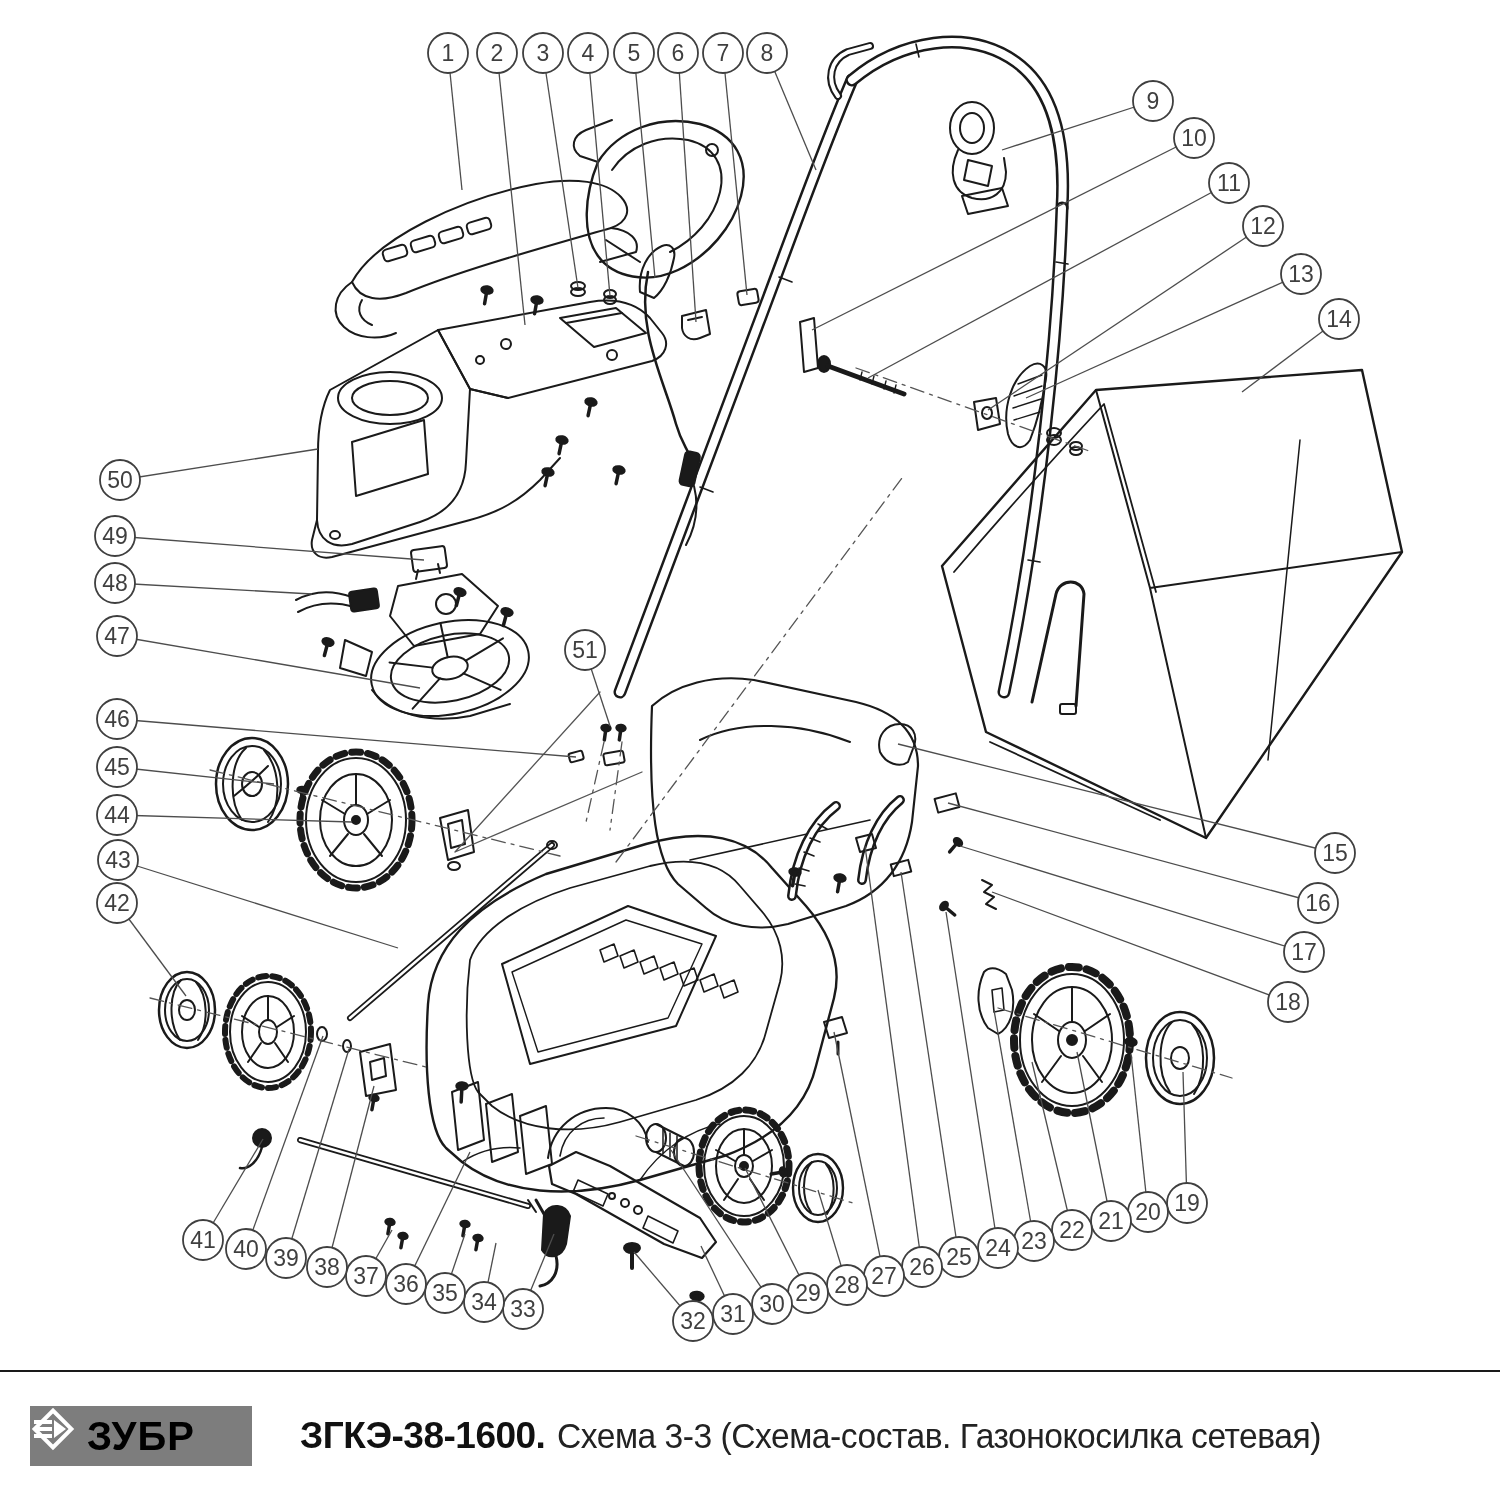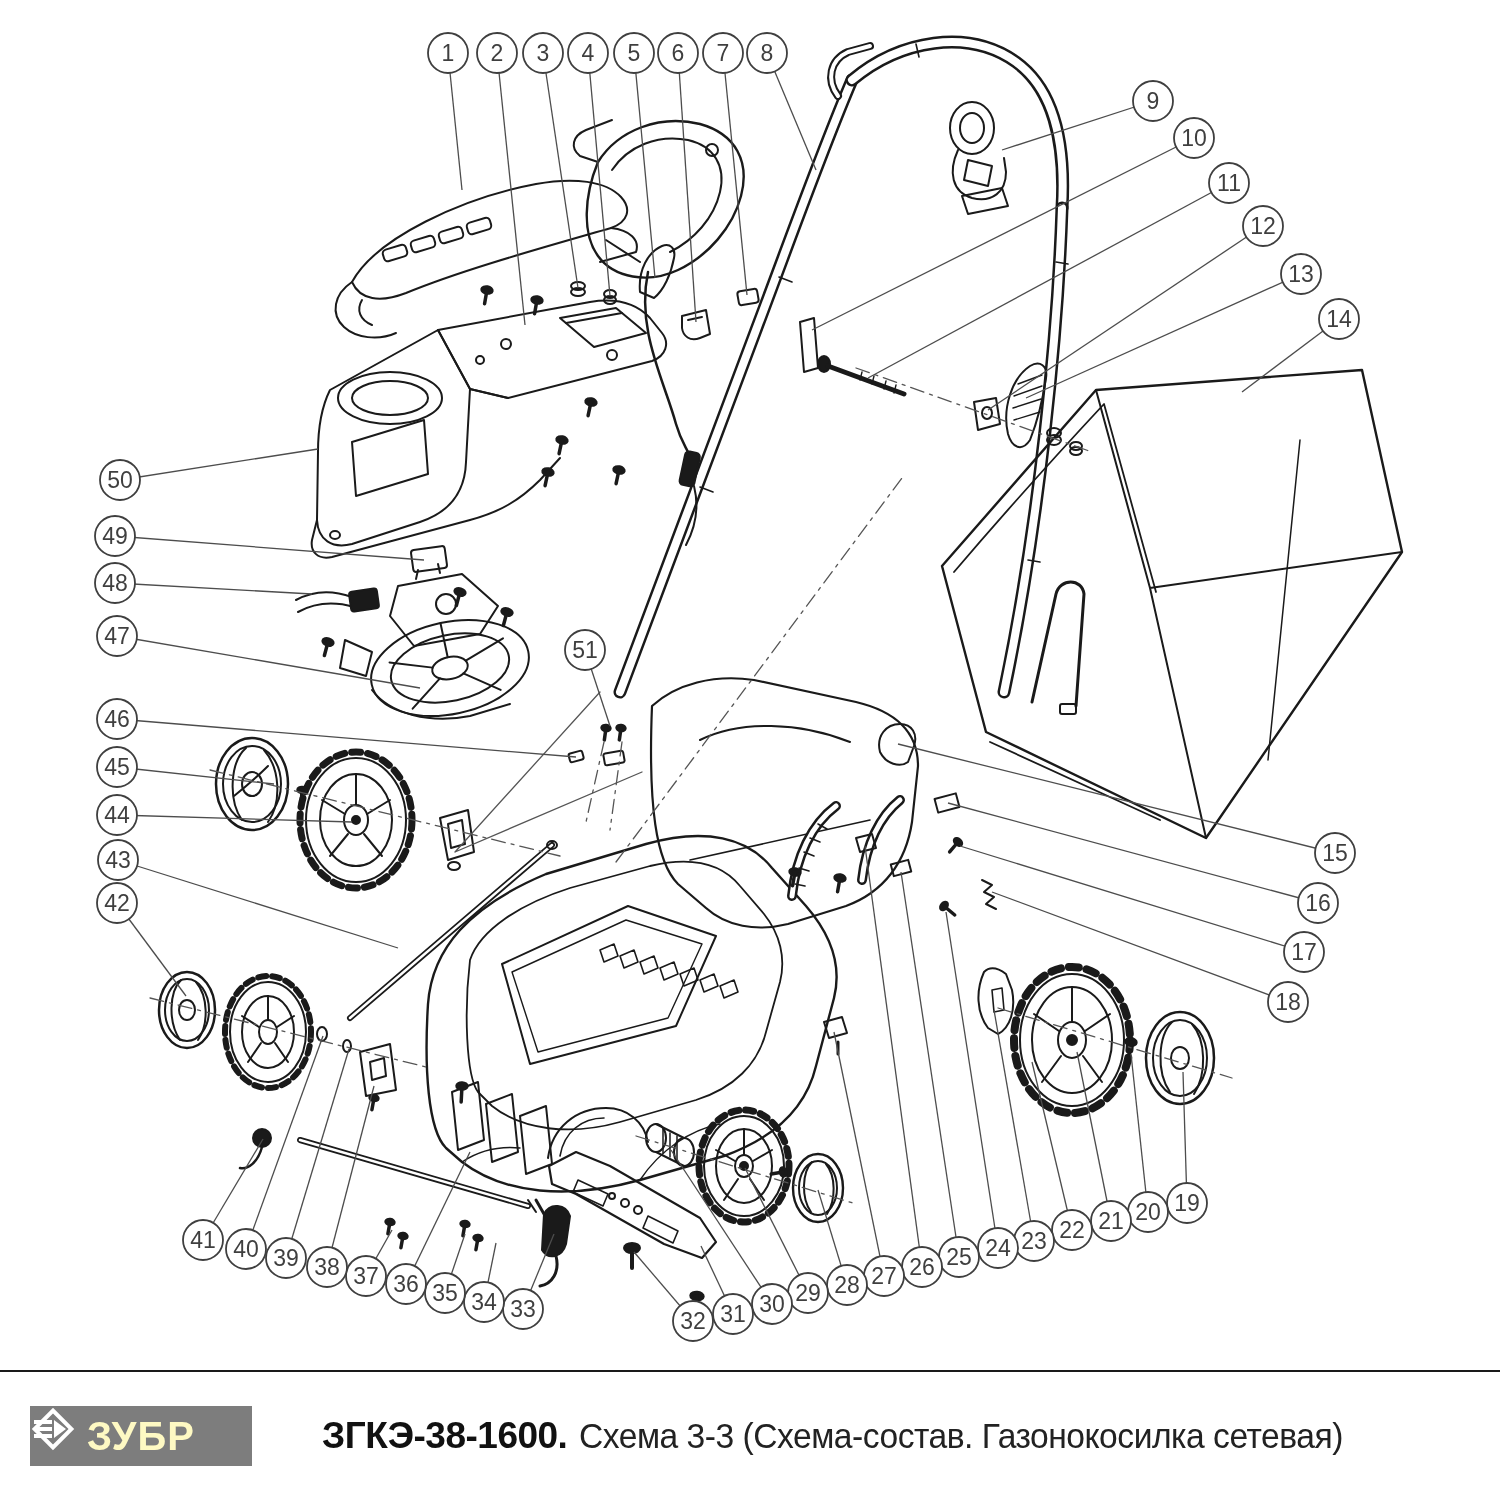--- a/index.html
+++ b/index.html
@@ -3,22 +3,22 @@
 <meta charset="utf-8">
 <style>
   html,body{margin:0;padding:0;background:#ffffff;}
   .stage{position:relative;width:1500px;height:1500px;background:#ffffff;overflow:hidden;
          font-family:"Liberation Sans",sans-serif;}
   svg{position:absolute;left:0;top:0;}
   .footer-rule{position:absolute;left:0;top:1370px;width:1500px;height:2px;background:#1a1a1a;}
   .footer{position:absolute;left:0;top:1372px;width:1500px;height:128px;display:flex;align-items:center;}
   .logo{position:absolute;left:30px;top:34px;width:222px;height:60px;background:#7d7d7d;
         display:flex;align-items:center;justify-content:center;gap:8px;}
-  .logo-text{color:#fef9c3;font-weight:bold;font-size:40px;letter-spacing:1px;line-height:1;text-align:center;}
-  .title{position:absolute;left:300px;top:34px;height:60px;display:flex;align-items:center;white-space:nowrap;margin-left:22px;}
+  .logo-text{color:#000000;font-weight:bold;font-size:40px;letter-spacing:1px;line-height:1;text-align:center;}
+  .title{position:absolute;left:300px;top:34px;height:60px;display:flex;align-items:center;white-space:nowrap;}
   .title .model{font-weight:bold;font-size:37px;color:#111111;letter-spacing:-0.5px;}
   .title .rest{font-weight:normal;font-size:35px;color:#222222;margin-left:12px;letter-spacing:-0.5px;
                transform:scaleX(0.96);transform-origin:left center;display:inline-block;}
 </style>
 </head>
 <body>
 
 <div class="stage">
 
 <svg width="1500" height="1500" viewBox="0 0 1500 1500">

